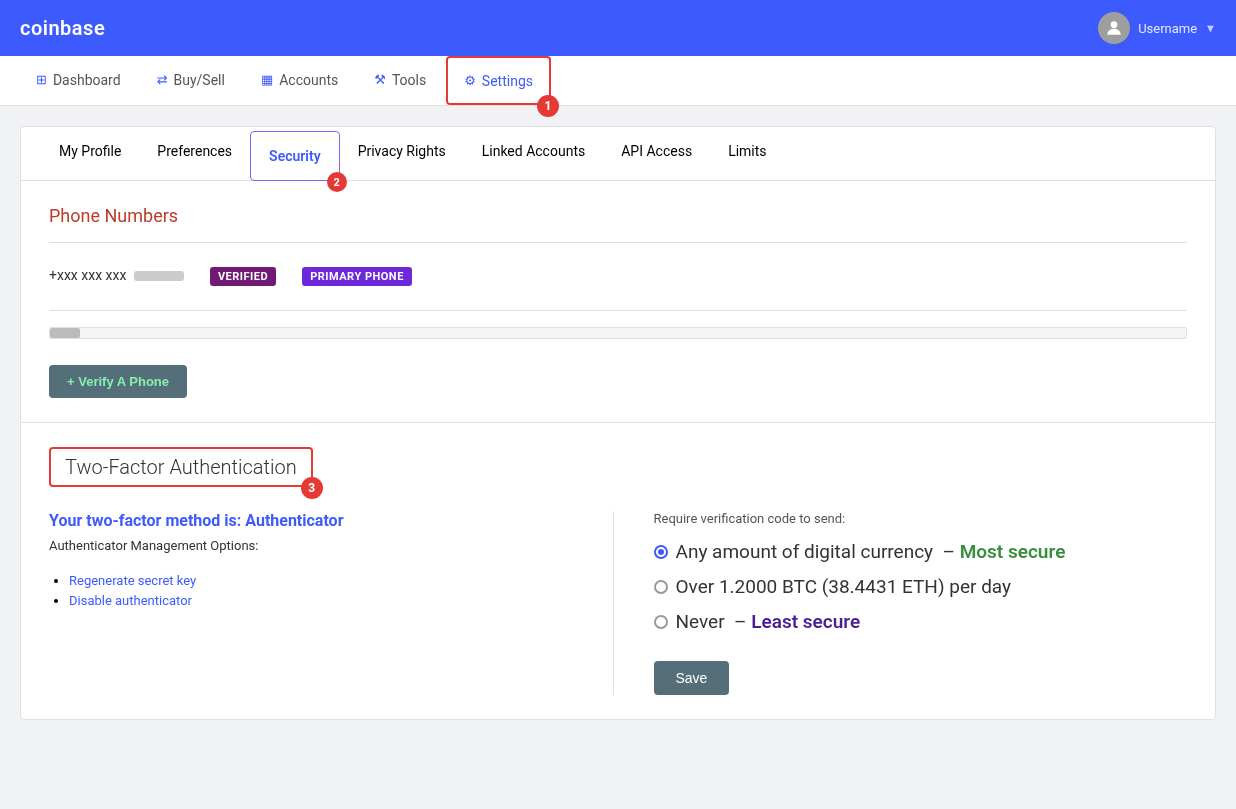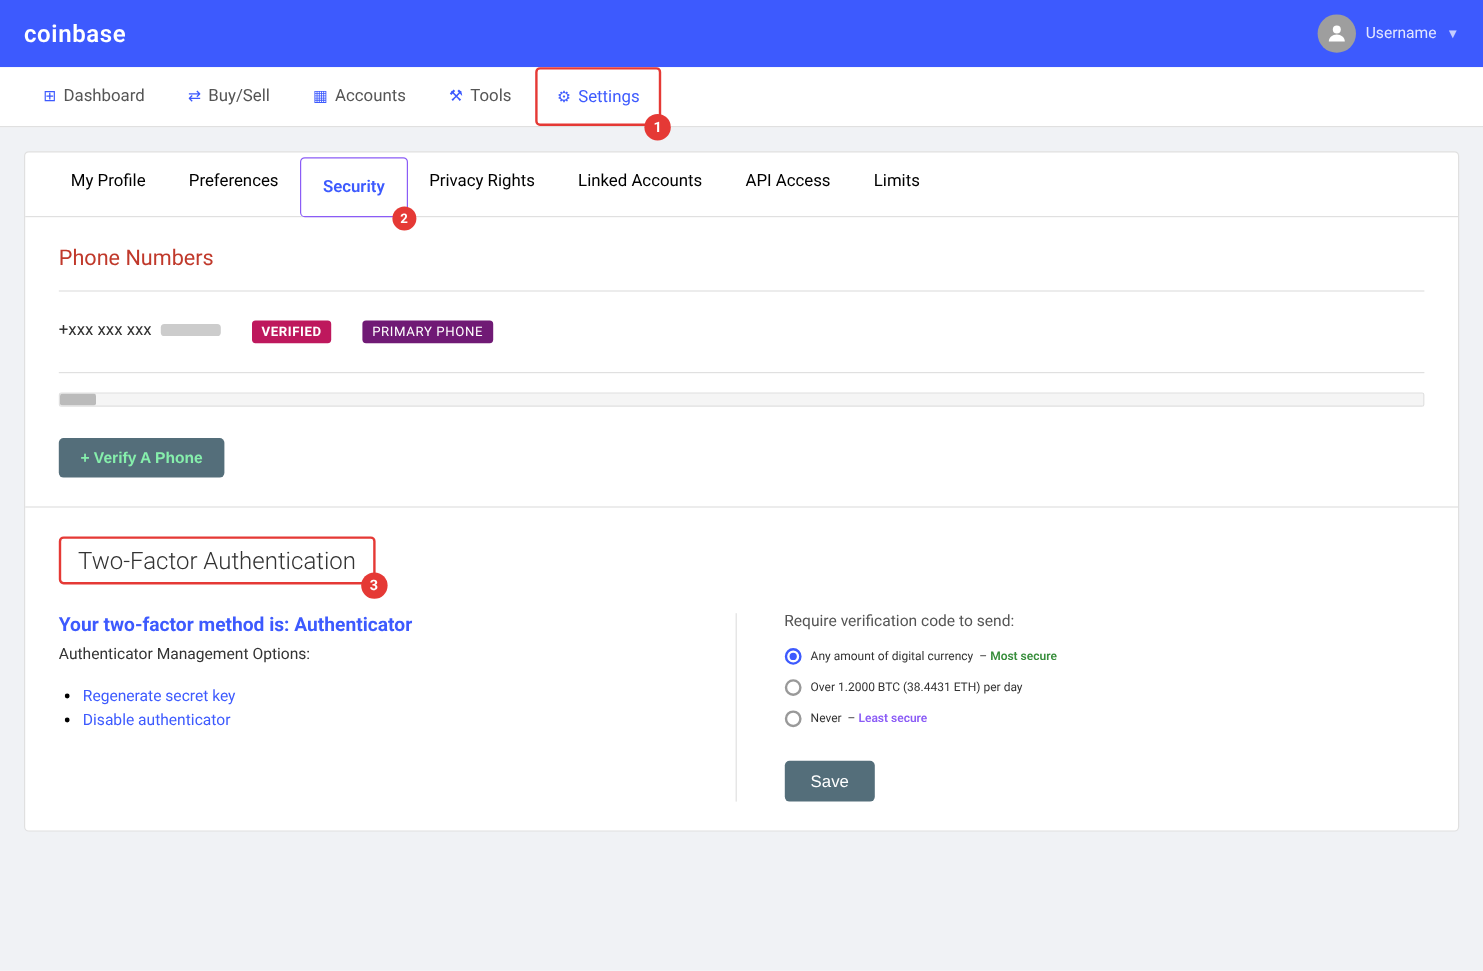--- a/index.html
+++ b/index.html
@@ -167,33 +167,33 @@
       display: flex;
       align-items: flex-start;
       gap: 26px;
       padding: 8px 0;
     }
     .phone-number {
       color: #333;
       font-size: 14px;
     }
     .badge-verified {
-      background: #be185d;
+      background: #701a75;
       color: white;
       font-size: 11px;
       font-weight: 700;
       padding: 3px 8px;
       border-radius: 3px;
       letter-spacing: 0.5px;
     }
     .badge-primary {
-      background: #701a75;
+      background: #6d28d9;
       color: white;
       font-size: 11px;
-      font-weight: 400;
+      font-weight: 700;
       padding: 3px 8px;
       border-radius: 3px;
       letter-spacing: 0.5px;
     }
 
     
     .scroll-area {
       background: #f5f5f5;
       border: 1px solid #e0e0e0;
       height: 12px;
@@ -320,25 +320,25 @@
     .radio-btn.selected {
       border-color: #3d5afe;
     }
     .radio-dot {
       width: 6px;
       height: 6px;
       border-radius: 50%;
       background: #3d5afe;
     }
     .radio-text {
-      font-size: 10px;
+      font-size: 19px;
       color: #333;
     }
     .text-green { color: #388e3c; font-weight: 600; }
-    .text-red { color: #8b5cf6; font-weight: 600; }
+    .text-red { color: #4c1d95; font-weight: 600; }
 
     
     .btn-save {
       background: #546e7a;
       color: white;
       border: none;
       padding: 9px 22px;
       border-radius: 4px;
       font-size: 14px;
       cursor: pointer;

